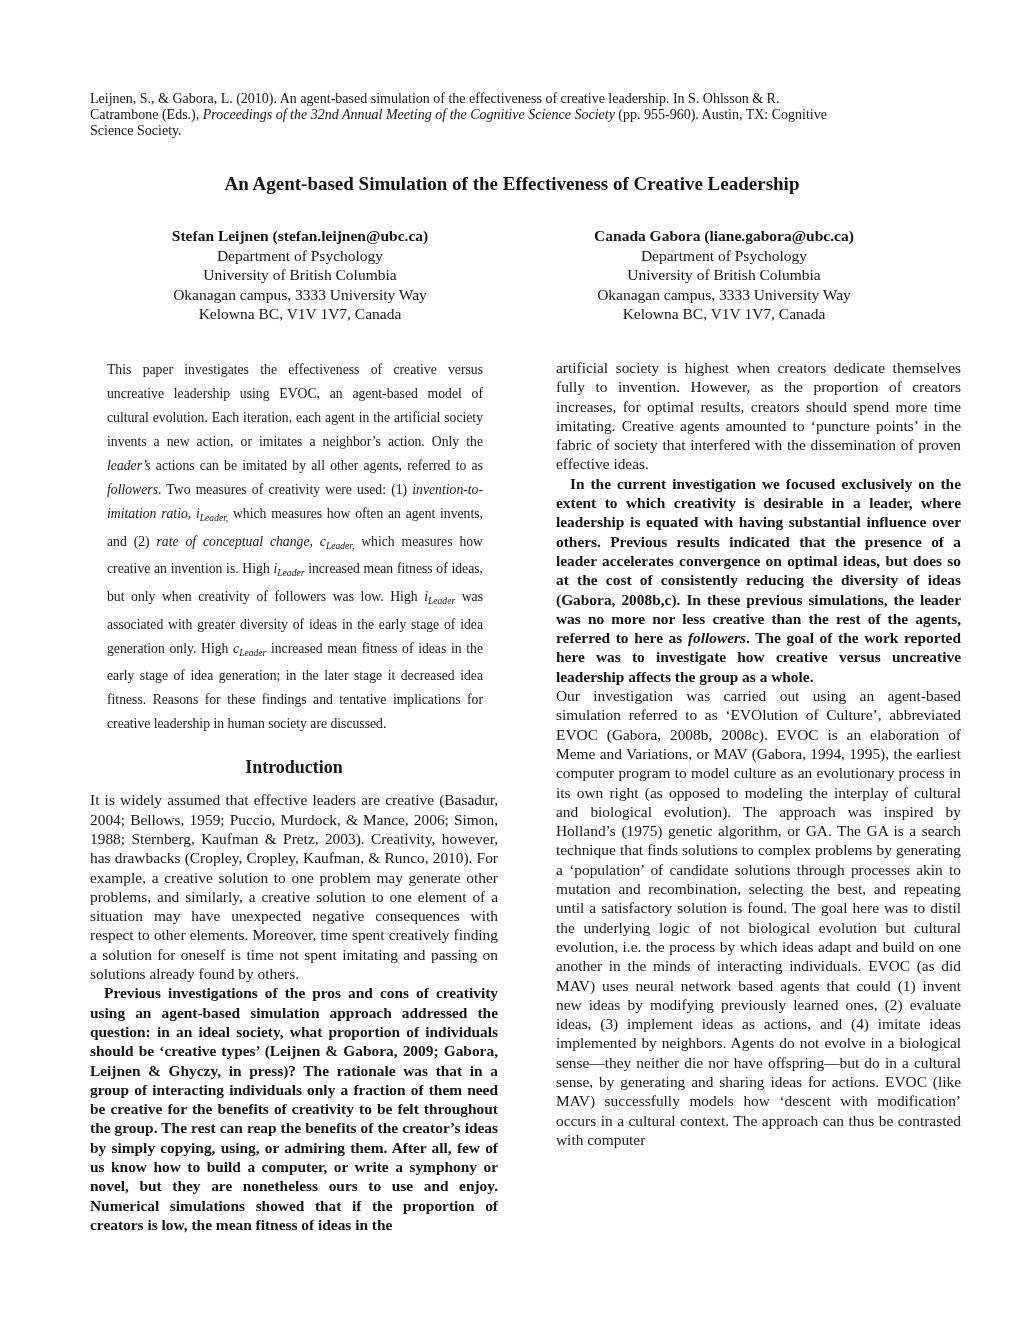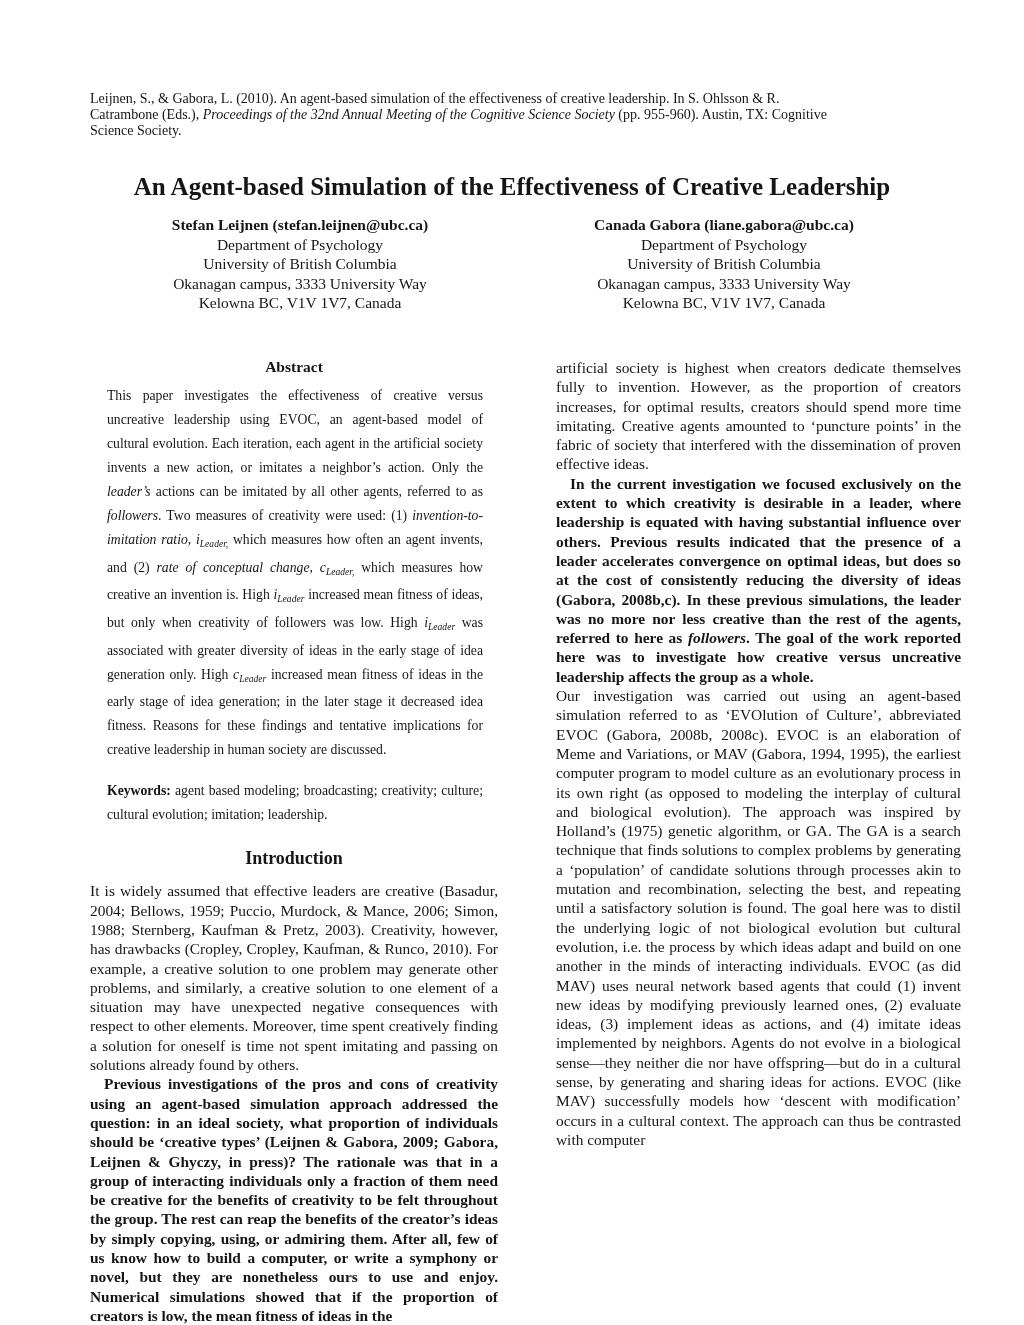--- a/index.html
+++ b/index.html
@@ -28,27 +28,27 @@
     line-height: 16px;
     text-align: left;
   }
   .paper-title {
     position: absolute;
     left: 0;
     top: 173px;
     width: 1024px;
     margin: 0;
     text-align: center;
-    font-size: 25px;
+    font-size: 19px;
     font-weight: bold;
   }
   .authors-row {
     position: absolute;
     left: 88px;
-    top: 215px;
+    top: 226px;
     width: 848px;
     display: flex;
   }
   .author-block {
     width: 424px;
     text-align: center;
     font-size: 15.5px;
     line-height: 19.6px;
   }
   .author-name { font-weight: bold; }
@@ -110,24 +110,22 @@
     <div class="author-block">
       <div class="author-name">Canada Gabora (liane.gabora@ubc.ca)</div>
       <div class="aff-line">Department of Psychology</div>
       <div class="aff-line">University of British Columbia</div>
       <div class="aff-line">Okanagan campus, 3333 University Way</div>
       <div class="aff-line">Kelowna BC, V1V 1V7, Canada</div>
     </div>
   </div>
 
   <div class="col col-left">
-    <h2 class="sec-heading abstract-heading">Abstract</h2>
     <div class="abstract-block">
       <p><span>This paper investigates the effectiveness of creative versus uncreative leadership using EVOC, an agent-based model of cultural evolution. Each iteration, each agent in the artificial society invents a new action, or imitates a neighbor’s action. Only the </span><span class="it">leader’s</span><span> actions can be imitated by all other agents, referred to as </span><span class="it">followers</span><span>. Two measures of creativity were used: (1) </span><span class="it">invention-to-imitation ratio, </span><span class="it">i</span><span class="it sub">Leader,</span><span> which measures how often an agent invents, and (2) </span><span class="it">rate of conceptual change, </span><span class="it">c</span><span class="it sub">Leader,</span><span> which measures how creative an invention is. High </span><span class="it">i</span><span class="it sub">Leader</span><span> increased mean fitness of ideas, but only when creativity of followers was low. High </span><span class="it">i</span><span class="it sub">Leader</span><span> was associated with greater diversity of ideas in the early stage of idea generation only. High </span><span class="it">c</span><span class="it sub">Leader</span><span> increased mean fitness of ideas in the early stage of idea generation; in the later stage it decreased idea fitness. Reasons for these findings and tentative implications for creative leadership in human society are discussed.</span></p>
-      <p class="keywords"><span class="bd">Keywords:</span><span> agent based modeling; broadcasting; creativity; culture; cultural evolution; imitation; leadership.</span></p>
     </div>
     <h2 class="sec-heading intro-heading">Introduction</h2>
     <p class="body-p">It is widely assumed that effective leaders are creative (Basadur, 2004; Bellows, 1959; Puccio, Murdock, &amp; Mance, 2006; Simon, 1988; Sternberg, Kaufman &amp; Pretz, 2003). Creativity, however, has drawbacks (Cropley, Cropley, Kaufman, &amp; Runco, 2010). For example, a creative solution to one problem may generate other problems, and similarly, a creative solution to one element of a situation may have unexpected negative consequences with respect to other elements. Moreover, time spent creatively finding a solution for oneself is time not spent imitating and passing on solutions already found by others.</p>
     <p class="body-p indent">Previous investigations of the pros and cons of creativity using an agent-based simulation approach addressed the question: in an ideal society, what proportion of individuals should be ‘creative types’ (Leijnen &amp; Gabora, 2009; Gabora, Leijnen &amp; Ghyczy, in press)? The rationale was that in a group of interacting individuals only a fraction of them need be creative for the benefits of creativity to be felt throughout the group. The rest can reap the benefits of the creator’s ideas by simply copying, using, or admiring them. After all, few of us know how to build a computer, or write a symphony or novel, but they are nonetheless ours to use and enjoy. Numerical simulations showed that if the proportion of creators is low, the mean fitness of ideas in the</p>
   </div>
 
   <div class="col col-right">
     <p class="body-p">artificial society is highest when creators dedicate themselves fully to invention. However, as the proportion of creators increases, for optimal results, creators should spend more time imitating. Creative agents amounted to ‘puncture points’ in the fabric of society that interfered with the dissemination of proven effective ideas.</p>
     <p class="body-p indent"><span>In the current investigation we focused exclusively on the extent to which creativity is desirable in a leader, where leadership is equated with having substantial influence over others. Previous results indicated that the presence of a leader accelerates convergence on optimal ideas, but does so at the cost of consistently reducing the diversity of ideas (Gabora, 2008b,c). In these previous simulations, the leader was no more nor less creative than the rest of the agents, referred to here as </span><span class="it">followers</span><span>. The goal of the work reported here was to investigate how creative versus uncreative leadership affects the group as a whole.</span></p>
     <p class="body-p">Our investigation was carried out using an agent-based simulation referred to as ‘EVOlution of Culture’, abbreviated EVOC (Gabora, 2008b, 2008c). EVOC is an elaboration of Meme and Variations, or MAV (Gabora, 1994, 1995), the earliest computer program to model culture as an evolutionary process in its own right (as opposed to modeling the interplay of cultural and biological evolution). The approach was inspired by Holland’s (1975) genetic algorithm, or GA. The GA is a search technique that finds solutions to complex problems by generating a ‘population’ of candidate solutions through processes akin to mutation and recombination, selecting the best, and repeating until a satisfactory solution is found. The goal here was to distil the underlying logic of not biological evolution but cultural evolution, i.e. the process by which ideas adapt and build on one another in the minds of interacting individuals. EVOC (as did MAV) uses neural network based agents that could (1) invent new ideas by modifying previously learned ones, (2) evaluate ideas, (3) implement ideas as actions, and (4) imitate ideas implemented by neighbors. Agents do not evolve in a biological sense—they neither die nor have offspring—but do in a cultural sense, by generating and sharing ideas for actions. EVOC (like MAV) successfully models how ‘descent with modification’ occurs in a cultural context. The approach can thus be contrasted with computer</p>

